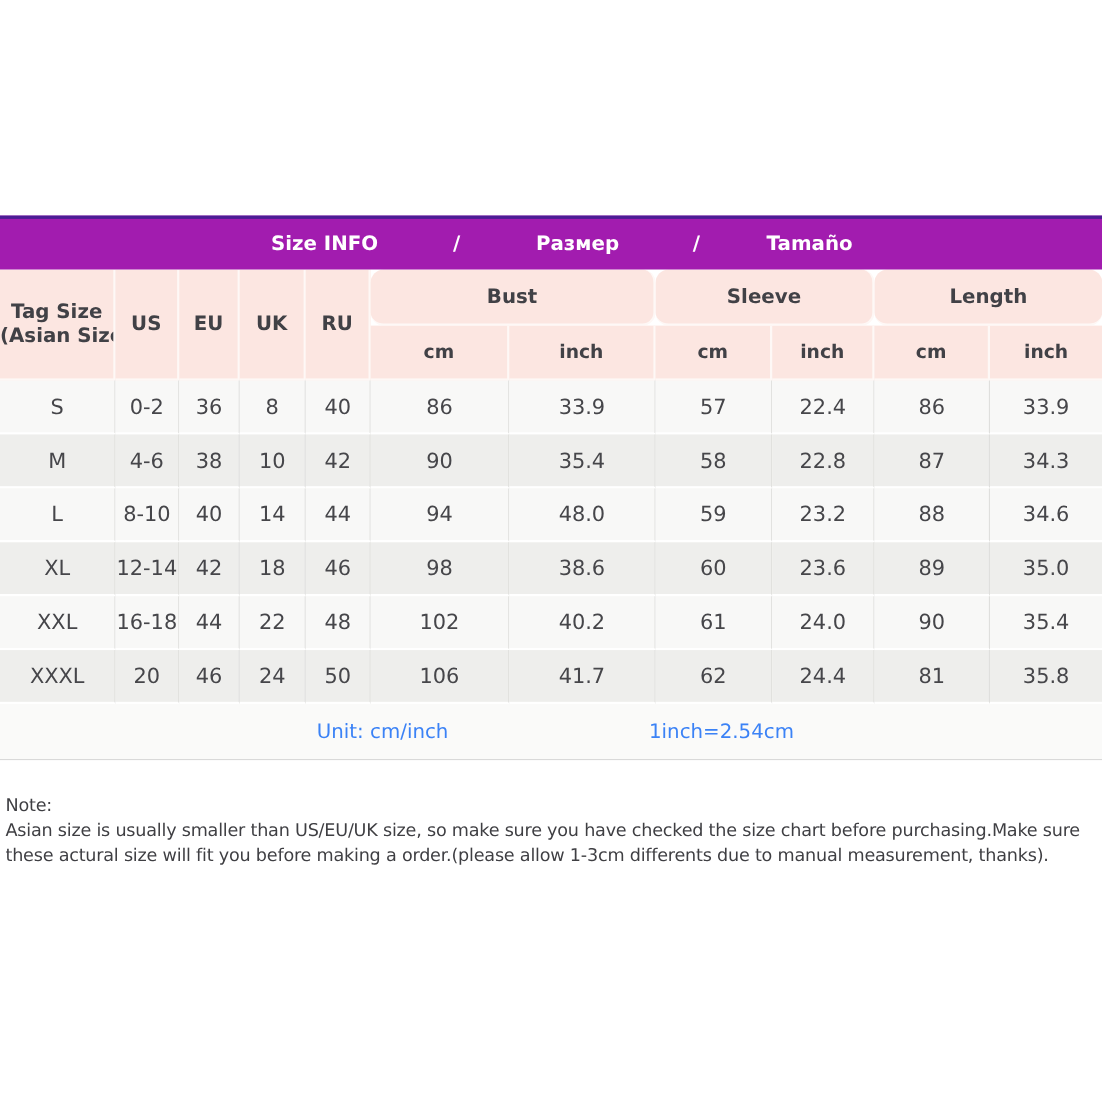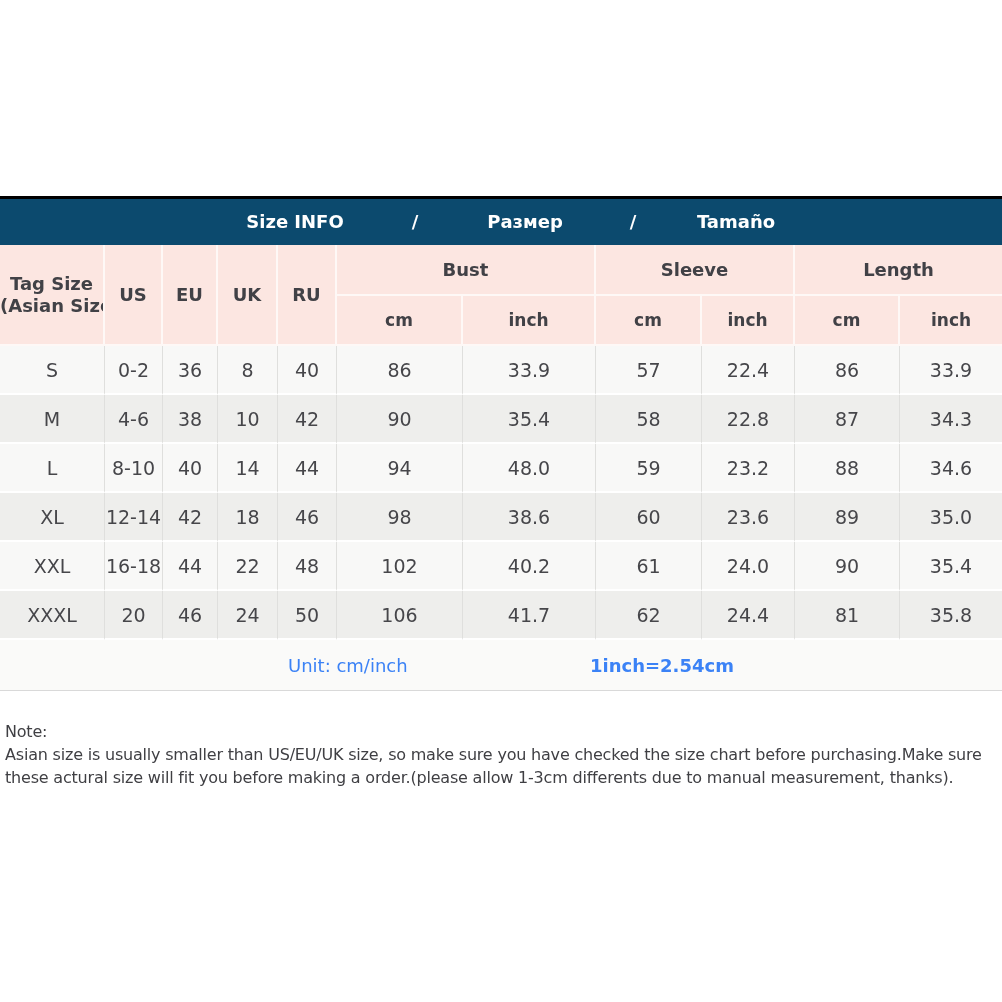--- a/index.html
+++ b/index.html
@@ -10,22 +10,22 @@
     font-family:"DejaVu Sans", sans-serif;
     color:#444447;
     overflow:hidden;
   }
   .chart-wrap{position:absolute;top:196px;left:0;width:1002px;}
 
   
   .banner{
     position:relative;
     height:46px;
-    background:#0c4a6e;
-    border-top:3px solid #000000;
+    background:#a21caf;
+    border-top:3px solid #4c1d95;
   }
   .banner span{
     position:absolute;top:0;line-height:46px;
     transform:translateX(-50%);
     color:#ffffff;font-size:18px;font-weight:bold;
     white-space:nowrap;
   }
   .b-en{left:295px;} .b-s1{left:415px;} .b-ru{left:525px;} .b-s2{left:633px;} .b-es{left:736px;}
 
   
@@ -42,40 +42,40 @@
     overflow:hidden;white-space:nowrap;
   }
   thead th{
     background:#FCE6E1;
     color:#414146;font-weight:bold;font-size:18px;
     border-right:2px solid #FEF8F6;
     border-bottom:2px solid #FEF8F6;
     height:50px;
   }
   thead th:last-child{border-right:none;}
-  thead tr.grp th.span2{height:51px;}
+  thead tr.grp th.span2{height:51px;border-radius:12px;}
   thead th.sub{font-size:17px;}
   .tag-cell div{line-height:22px;}
   tbody td{
     height:49px;
     font-size:19px;color:#46464a;
     border-right:1px solid #DFDFDD;
     border-bottom:2px solid #FFFFFF;
   }
   tbody td:last-child{border-right:none;}
   tbody tr.r-light td{background:#F8F8F7;}
   tbody tr.r-alt td{background:#EEEEEC;}
   tfoot td{
     position:relative;height:51px;
     background:#FAFAF9;
     border-bottom:1px solid #D9D9D9;
     font-size:18px;color:#3b82f6;
   }
   tfoot td span{position:absolute;top:0;line-height:51px;white-space:nowrap;}
-  .f-unit{left:288px;} .f-conv{left:590px;font-weight:bold;}
+  .f-unit{left:288px;} .f-conv{left:590px;}
 
   
   .note{
     position:absolute;left:5px;top:720px;width:992px;
     font-size:16px;line-height:23px;color:#3f3f43;
     letter-spacing:-0.2px;
   }
 </style>
 </head>
 <body>

